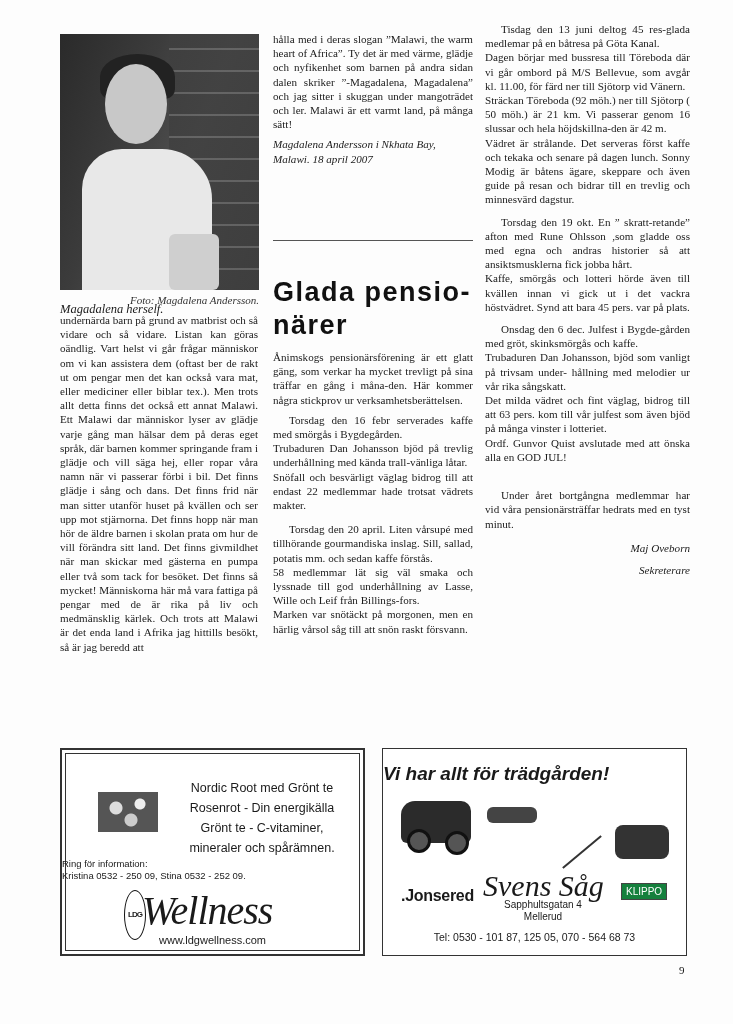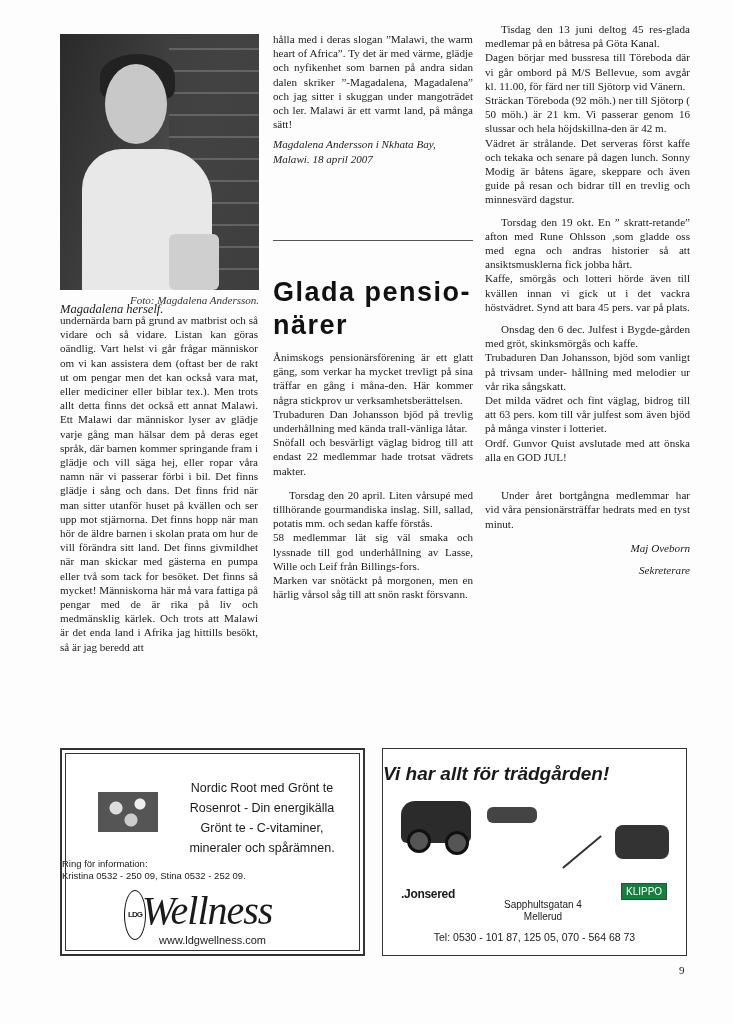--- a/index.html
+++ b/index.html
@@ -28,21 +28,21 @@
   #ad1 { left:60px; width:305px; outline:1px solid #333; outline-offset:-6px;padding-left:40px; }
   #ad2 { left:382px; width:305px; border-width:1.5px; }
   .ad1-img { position:absolute; left:36px; top:42px; width:60px; height:40px; background:radial-gradient(circle at 30% 40%,#ddd 0 6px,transparent 7px),radial-gradient(circle at 70% 30%,#eee 0 5px,transparent 6px),radial-gradient(circle at 55% 70%,#ccc 0 6px,transparent 7px),#555; }
   .ad1-lines { position:absolute; left:110px; top:28px; width:180px; text-align:center; font-size:12.5px; line-height:20px; }
   .ad1-ring { position:absolute; left:0; width:100%; text-align:left; font-size:9.5px; line-height:12px; top:108px; }
   .logo { position:absolute; left:62px; top:140px; font-family:"Liberation Serif", serif; font-style:italic; font-size:40px; line-height:40px; letter-spacing:-1px; }
   .logo .ldg { display:inline-block; font-family:"Liberation Sans", sans-serif; font-style:normal; font-weight:bold; font-size:8px; border:1.5px solid #111; border-radius:50%; padding:4px 3px; vertical-align:middle; margin-right:-4px; }
   .url { position:absolute; left:0; width:100%; top:184px; text-align:center; font-size:11px; }
   .ad2-title { position:absolute; left:0; width:100%; top:14px; text-align:left; font-weight:bold; font-style:italic; font-size:19px; }
   .machine { position:absolute; background:#2b2b2b; }
-  .jons { position:absolute; left:18px; top:138px; font-weight:900; font-size:12px; letter-spacing:-.3px; }
+  .jons { position:absolute; left:18px; top:138px; font-weight:900; font-size:16px; letter-spacing:-.3px; }
   .svens { position:absolute; left:100px; top:120px; font-family:"Liberation Serif", serif; font-style:italic; font-size:30px; }
   .addr { position:absolute; left:110px; top:150px; width:100px; text-align:center; font-size:10px; line-height:12px; }
   .klippo { position:absolute; left:238px; top:134px; background:#15803d; color:#fff; font-size:10px; padding:2px 4px; border:1px solid #444; }
   .tel { position:absolute; left:0; width:100%; top:182px; text-align:center; font-size:10.5px; }
   .pageno { position:absolute; left:679px; top:964px; font-size:11px; }
 </style>
 </head>
 <body>
 
 <div class="photo">
@@ -63,20 +63,21 @@
   <p>hålla med i deras slogan ”Malawi, the warm heart of Africa”. Ty det är med värme, glädje och nyfikenhet som barnen på andra sidan dalen skriker ”-Magadalena, Magadalena” och jag sitter i skuggan under mangoträdet och ler. Malawi är ett varmt land, på många sätt!</p>
   <p class="sign gap" style="margin-top:12px">Magdalena Andersson i Nkhata Bay, Malawi. 18 april 2007</p>
 </div>
 
 <div class="divider"></div>
 
 <div class="headline">Glada pensio-närer</div>
 
 <div class="col" id="col2b">
   <p>Ånimskogs pensionärsförening är ett glatt gäng, som verkar ha mycket trevligt på sina träffar en gång i måna-den. Här kommer några stickprov ur verksamhetsberättelsen.</p>
+  <p class="indent gap" style="margin-top:10px">Torsdag den 16 febr serverades kaffe med smörgås i Bygdegården.</p>
   <p>Trubaduren Dan Johansson bjöd på trevlig underhållning med kända trall-vänliga låtar.</p>
   <p>Snöfall och besvärligt väglag bidrog till att endast 22 medlemmar hade trotsat vädrets makter.</p>
   <p class="indent" style="margin-top:10px">Torsdag den 20 april. Liten vårsupé med tillhörande gourmandiska inslag. Sill, sallad, potatis mm. och sedan kaffe förstås.</p>
   <p>58 medlemmar lät sig väl smaka och lyssnade till god underhållning av Lasse, Wille och Leif från Billings-fors.</p>
   <p>Marken var snötäckt på morgonen, men en härlig vårsol såg till att snön raskt försvann.</p>
 </div>
 
 <div class="col" id="col3">
   <p class="indent">Tisdag den 13 juni deltog 45 res-glada medlemar på en båtresa på Göta Kanal.</p>
   <p>Dagen börjar med bussresa till Töreboda där vi går ombord på M/S Bellevue, som avgår kl. 11.00, för färd ner till Sjötorp vid Vänern.</p>
@@ -113,20 +114,21 @@
 
 <div class="ad" id="ad2">
   <div class="ad2-title">Vi har allt för trädgården!</div>
   <div class="machine" style="left:18px;top:52px;width:70px;height:42px;border-radius:14px 10px 6px 6px;"></div>
   <div class="machine" style="left:24px;top:80px;width:18px;height:18px;border-radius:50%;background:#555;border:3px solid #111;"></div>
   <div class="machine" style="left:62px;top:82px;width:18px;height:18px;border-radius:50%;background:#555;border:3px solid #111;"></div>
   <div class="machine" style="left:104px;top:58px;width:50px;height:16px;border-radius:6px;background:#444;"></div>
   <div class="machine" style="left:198px;top:78px;width:2px;height:50px;transform:rotate(50deg);background:#333;"></div>
   <div class="machine" style="left:232px;top:76px;width:54px;height:34px;border-radius:8px;background:#333;"></div>
   <div class="jons">.Jonsered</div>
+  <div class="svens">Svens Såg</div>
   <div class="addr">
     <div>Sapphultsgatan 4</div>
     <div>Mellerud</div>
   </div>
   <div class="klippo">KLIPPO</div>
   <div class="tel">Tel: 0530 - 101 87, 125 05, 070 - 564 68 73</div>
 </div>
 
 <div class="pageno">9</div>
 

